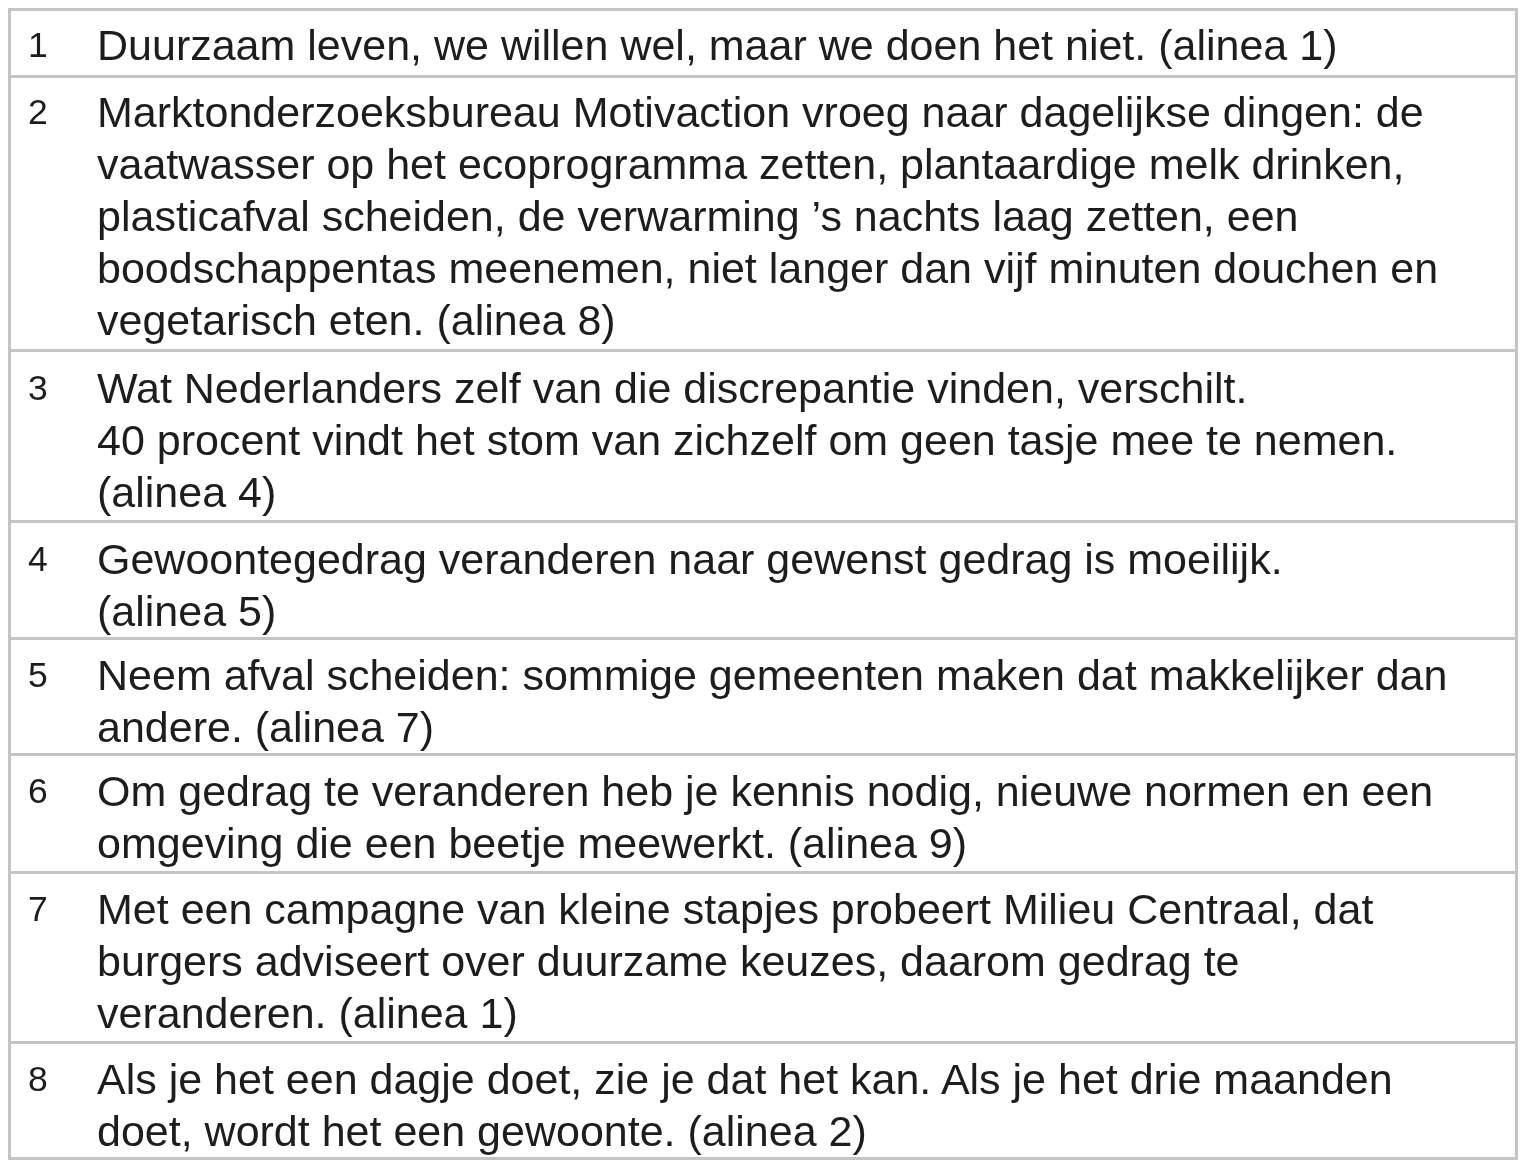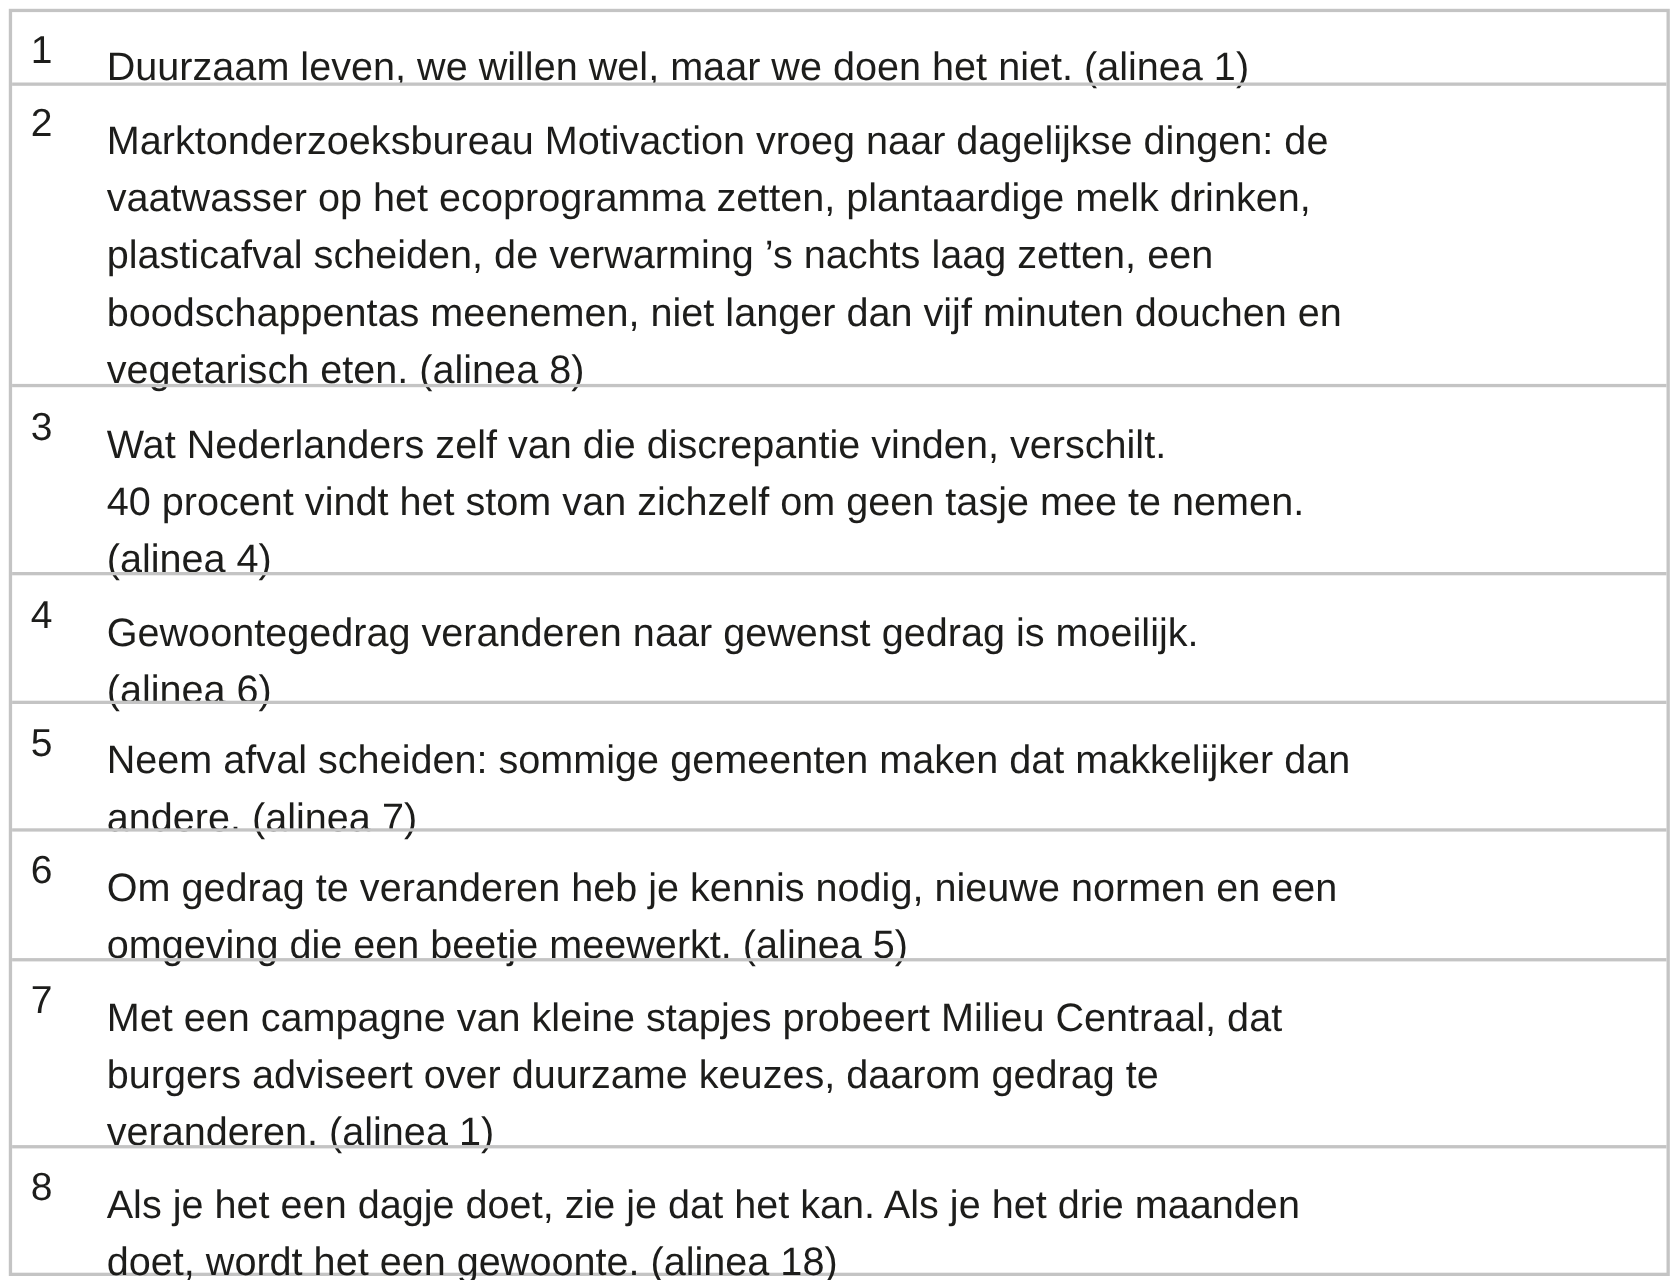--- a/index.html
+++ b/index.html
@@ -3,22 +3,22 @@
   <meta charset="utf-8">
   <style>
     html, body { margin: 0; padding: 0; background: #ffffff; }
     body { width: 1525px; height: 1164px; position: relative; overflow: hidden;
            font-family: "Liberation Sans", sans-serif; color: #1d1d1b; }
     .tbl { position: absolute; left: 8px; top: 8px; width: 1504px;
            border: 3px solid #c4c4c4; box-sizing: content-box; }
     .row { position: relative; border-top: 3px solid #c4c4c4; box-sizing: border-box; }
     .row:first-child { border-top: none; }
     .num { position: absolute; left: 17px; font-size: 35.5px; line-height: 52px; }
-    .txt { margin-left: 86px; margin-right: 20px; font-size: 36px; line-height: 52px;
-           white-space: pre-line; margin-top: 16px; }
+    .txt { margin-left: 86px; margin-right: 20px; font-size: 43px; line-height: 52px;
+           white-space: pre-line; }
     .r1 { height: 64px; padding-top: 8px; }
     .r2 { height: 274px; padding-top: 8px; }
     .r3 { height: 171px; padding-top: 10px; }
     .r4 { height: 117px; padding-top: 10px; }
     .r5 { height: 116px; padding-top: 9px; }
     .r6 { height: 118px; padding-top: 9px; }
     .r7 { height: 170px; padding-top: 9px; }
     .r8 { height: 116px; padding-top: 9px; }
     .row .num { top: inherit; }
   </style>
@@ -40,36 +40,36 @@
   </div>
   <div class="row r3">
     <span class="num">3</span>
     <div class="txt">Wat Nederlanders zelf van die discrepantie vinden, verschilt.
 40 procent vindt het stom van zichzelf om geen tasje mee te nemen.
 (alinea 4)</div>
   </div>
   <div class="row r4">
     <span class="num">4</span>
     <div class="txt">Gewoontegedrag veranderen naar gewenst gedrag is moeilijk.
-(alinea 6)</div>
+(alinea 5)</div>
   </div>
   <div class="row r5">
     <span class="num">5</span>
     <div class="txt">Neem afval scheiden: sommige gemeenten maken dat makkelijker dan
 andere. (alinea 7)</div>
   </div>
   <div class="row r6">
     <span class="num">6</span>
     <div class="txt">Om gedrag te veranderen heb je kennis nodig, nieuwe normen en een
-omgeving die een beetje meewerkt. (alinea 5)</div>
+omgeving die een beetje meewerkt. (alinea 9)</div>
   </div>
   <div class="row r7">
     <span class="num">7</span>
     <div class="txt">Met een campagne van kleine stapjes probeert Milieu Centraal, dat
 burgers adviseert over duurzame keuzes, daarom gedrag te
 veranderen. (alinea 1)</div>
   </div>
   <div class="row r8">
     <span class="num">8</span>
     <div class="txt">Als je het een dagje doet, zie je dat het kan. Als je het drie maanden
-doet, wordt het een gewoonte. (alinea 18)</div>
+doet, wordt het een gewoonte. (alinea 2)</div>
   </div>
 </div>
 
 </body></html>

